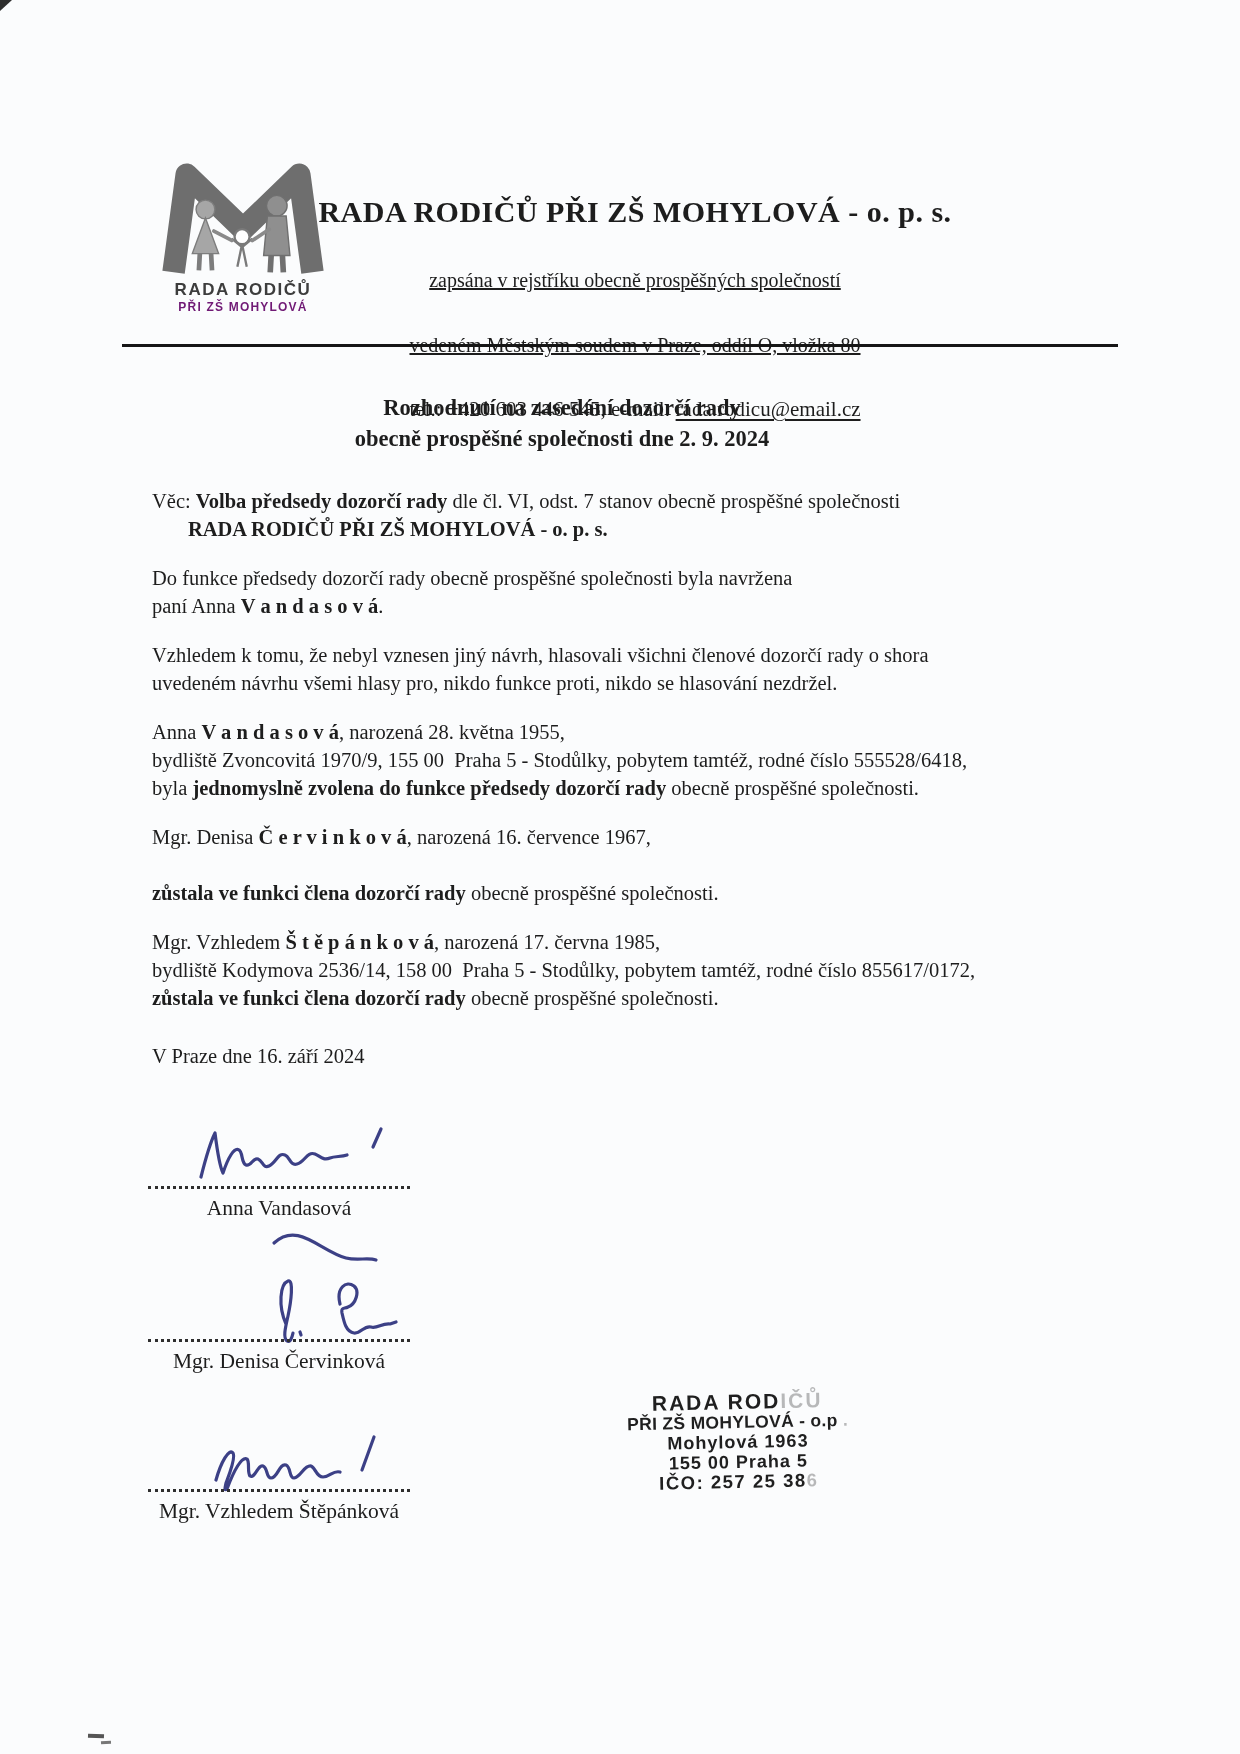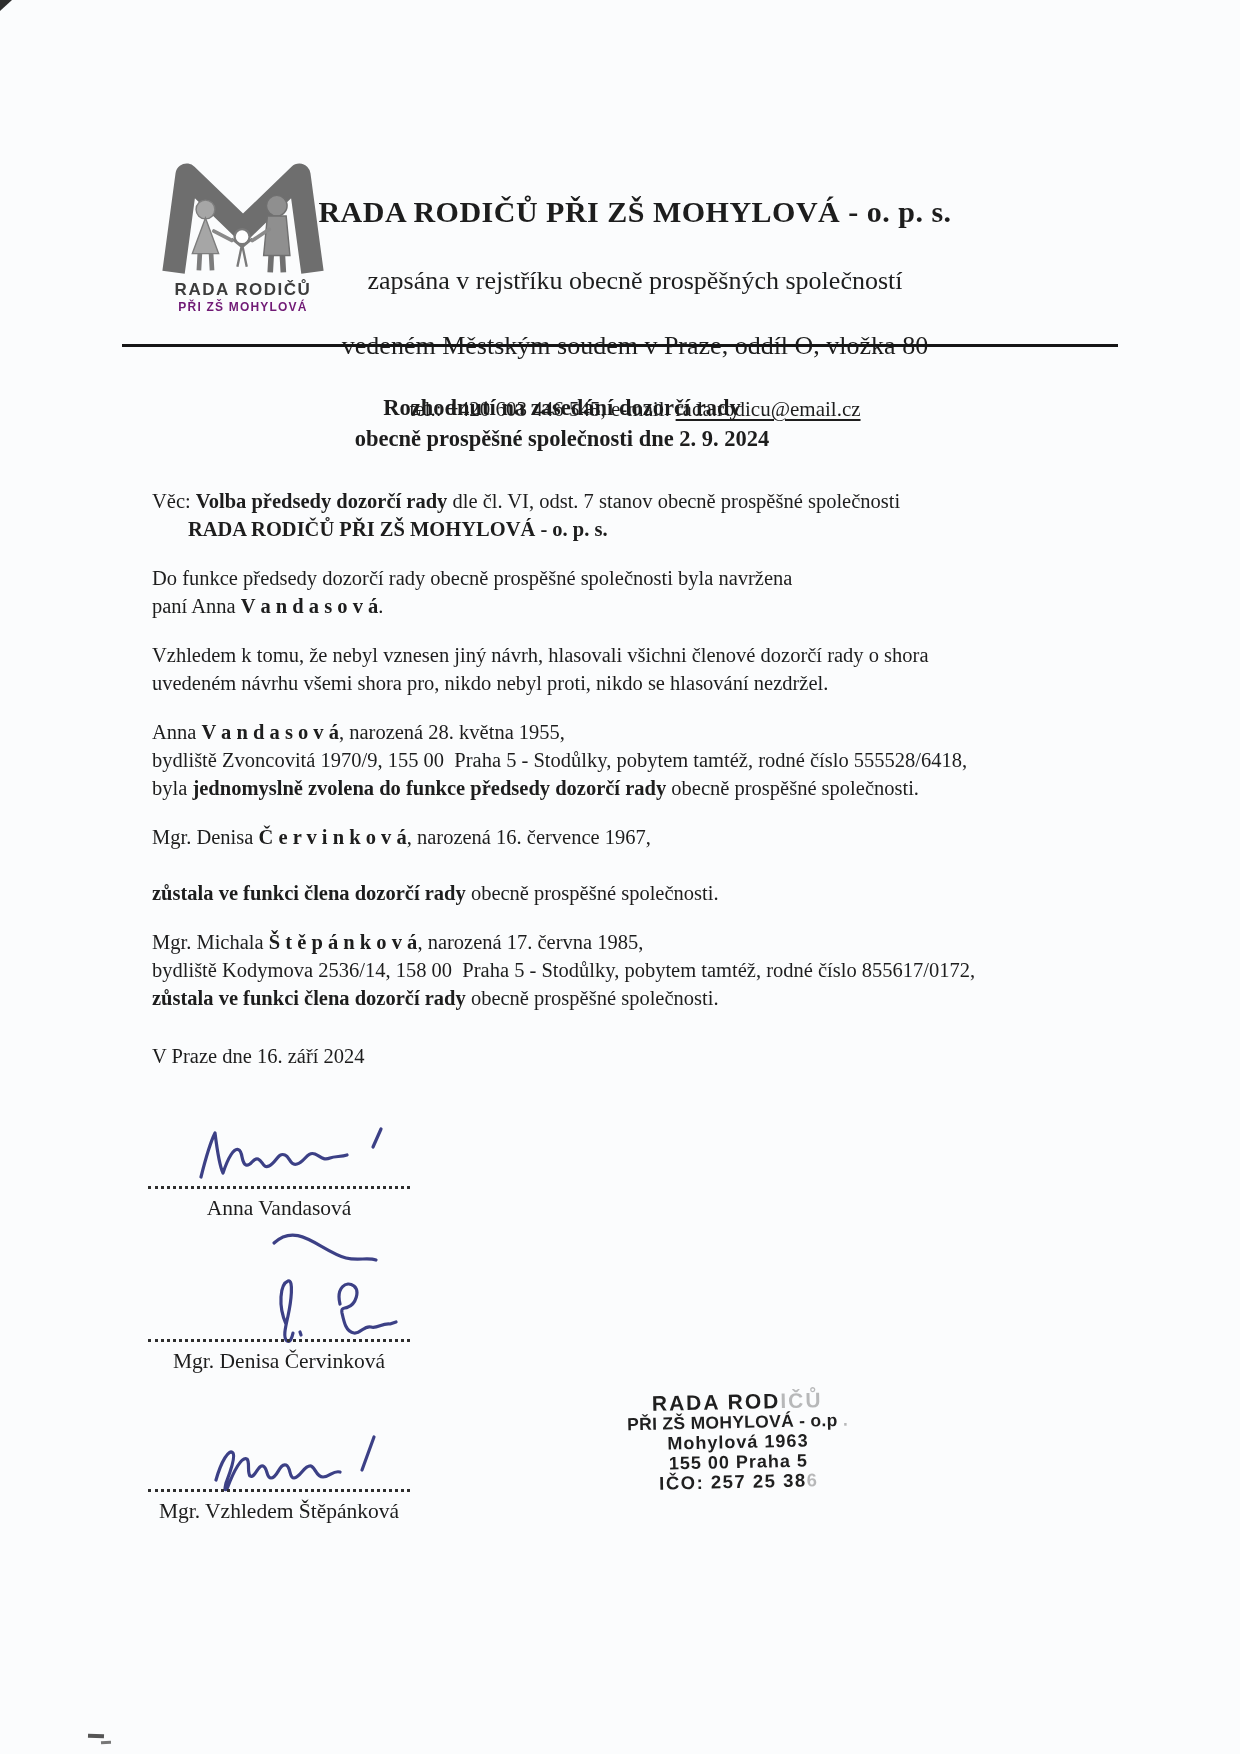--- a/index.html
+++ b/index.html
@@ -10,21 +10,21 @@
   
   .logo-block{position:absolute;left:148px;top:156px;width:190px;text-align:center;}
   .logo-block svg{display:block;margin:0 auto;}
   .logo-cap1{font-family:"Liberation Sans",sans-serif;font-weight:700;font-size:17px;
              letter-spacing:1.5px;color:#3d3d3d;margin-top:2px;}
   .logo-cap2{font-family:"Liberation Sans",sans-serif;font-weight:700;font-size:12px;
              letter-spacing:1.2px;color:#701a75;}
   .head-text{position:absolute;top:157px;left:220px;width:830px;text-align:center;white-space:pre;}
   .org-name{font-size:30px;font-weight:700;line-height:37px;letter-spacing:.5px;}
   .addr{font-size:26px;line-height:33px;}
-  .reg{font-size:26px;line-height:29px;}
+  .reg{font-size:20px;line-height:29px;text-decoration:underline;}
   .contact{font-size:21px;line-height:27px;}
   .email{text-decoration:underline;text-underline-offset:3px;}
   .rule{position:absolute;left:122px;top:344px;width:996px;height:3px;background:#161616;}
 
   
   .doc-title{position:absolute;top:392px;left:152px;width:820px;text-align:center;
              font-weight:700;font-size:22.5px;line-height:31px;}
   .body-text{position:absolute;top:487px;left:152px;width:960px;}
   .body-text p{white-space:pre-wrap;margin:0 0 21px 0;font-size:20.5px;line-height:28px;}
   .body-text b{font-weight:700;}
@@ -97,24 +97,24 @@
   <div class="rule"></div>
 
   <div class="doc-title">
     <div>Rozhodnutí na zasedání dozorčí rady</div>
     <div>obecně prospěšné společnosti dne 2. 9. 2024</div>
   </div>
 
   <div class="body-text">
     <p><span>Věc: </span><b>Volba předsedy dozorčí rady</b><span> dle čl. VI, odst. 7 stanov obecně prospěšné společnosti</span><br><span>       </span><b>RADA RODIČŮ PŘI ZŠ MOHYLOVÁ - o. p. s.</b></p>
     <p><span>Do funkce předsedy dozorčí rady obecně prospěšné společnosti byla navržena</span><br><span>paní Anna </span><b>V a n d a s o v á</b><span>.</span></p>
-    <p><span>Vzhledem k tomu, že nebyl vznesen jiný návrh, hlasovali všichni členové dozorčí rady o shora</span><br><span>uvedeném návrhu všemi shora pro, nikdo nebyl proti, nikdo se hlasování nezdržel.</span></p>
+    <p><span>Vzhledem k tomu, že nebyl vznesen jiný návrh, hlasovali všichni členové dozorčí rady o shora</span><br><span>uvedeném návrhu všemi hlasy pro, nikdo funkce proti, nikdo se hlasování nezdržel.</span></p>
     <p><span>Anna </span><b>V a n d a s o v á</b><span>, narozená 28. května 1955,</span><br><span>bydliště Zvoncovitá 1970/9, 155 00  Praha 5 - Stodůlky, pobytem tamtéž, rodné číslo 555528/6418,</span><br><span>byla </span><b>jednomyslně zvolena do funkce předsedy dozorčí rady</b><span> obecně prospěšné společnosti.</span></p>
     <p><span>Mgr. Denisa </span><b>Č e r v i n k o v á</b><span>, narozená 16. července 1967,</span><br><br><b>zůstala ve funkci člena dozorčí rady</b><span> obecně prospěšné společnosti.</span></p>
-    <p><span>Mgr. Michala </span><b>Š t ě p á n k o v á</b><span>, narozená 17. června 1985,</span><br><span>bydliště Kodymova 2536/14, 158 00  Praha 5 - Stodůlky, pobytem tamtéž, rodné číslo 855617/0172,</span><br><b>zůstala ve funkci člena dozorčí rady</b><span> obecně prospěšné společnosti.</span></p>
+    <p><span>Mgr. Vzhledem </span><b>Š t ě p á n k o v á</b><span>, narozená 17. června 1985,</span><br><span>bydliště Kodymova 2536/14, 158 00  Praha 5 - Stodůlky, pobytem tamtéž, rodné číslo 855617/0172,</span><br><b>zůstala ve funkci člena dozorčí rady</b><span> obecně prospěšné společnosti.</span></p>
   </div>
 
   <div class="date-line">V Praze dne 16. září 2024</div>
 
   <svg class="sig-svg" style="left:195px;top:1125px" width="200" height="62" viewBox="0 0 200 62">
     <path d="M6,52 C10,36 16,16 20,8 C22,24 24,40 28,48 C33,33 39,22 44,25 C48,27 46,38 51,40 C56,42 58,32 63,34 C68,36 68,44 74,41 C81,38 83,27 90,30 C95,32 95,41 102,39 C110,37 112,26 120,29 C125,31 128,36 135,33 C140,31 146,32 152,30"></path>
     <path d="M186,4 L178,22"></path>
   </svg>
   <div class="dots" style="left:148px;top:1186px"></div>
   <div class="sig-label" style="left:148px;top:1196px">Anna Vandasová</div>

